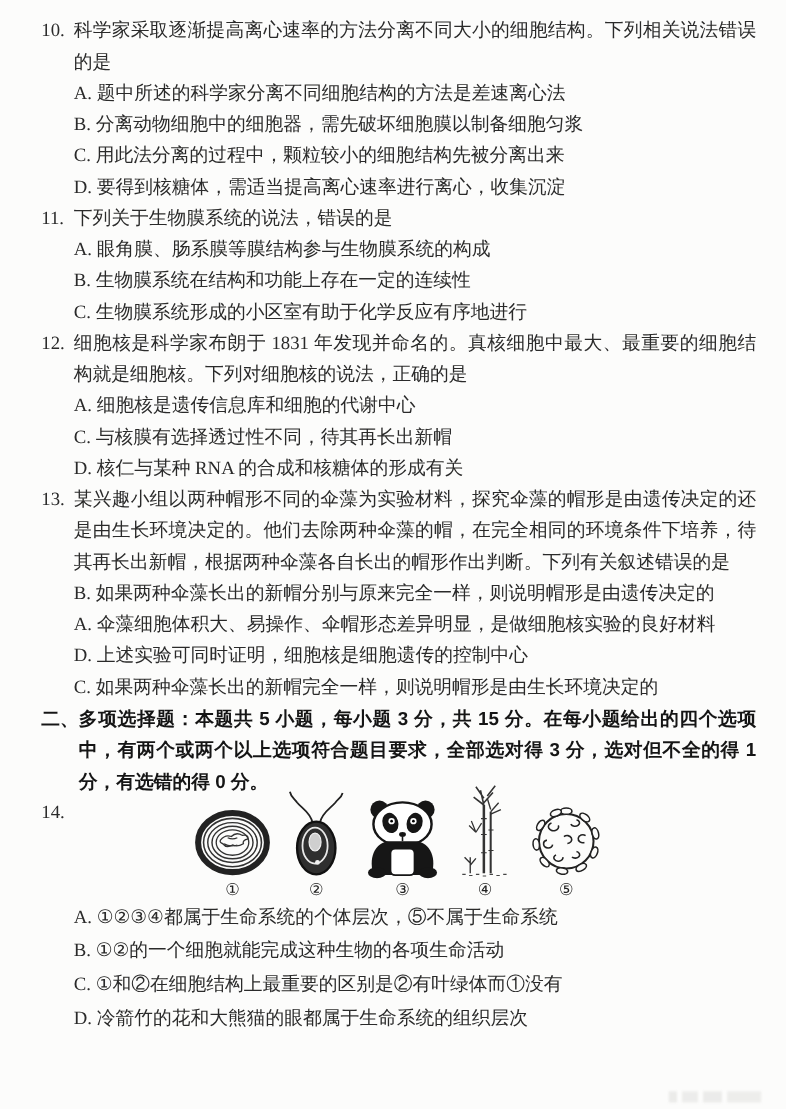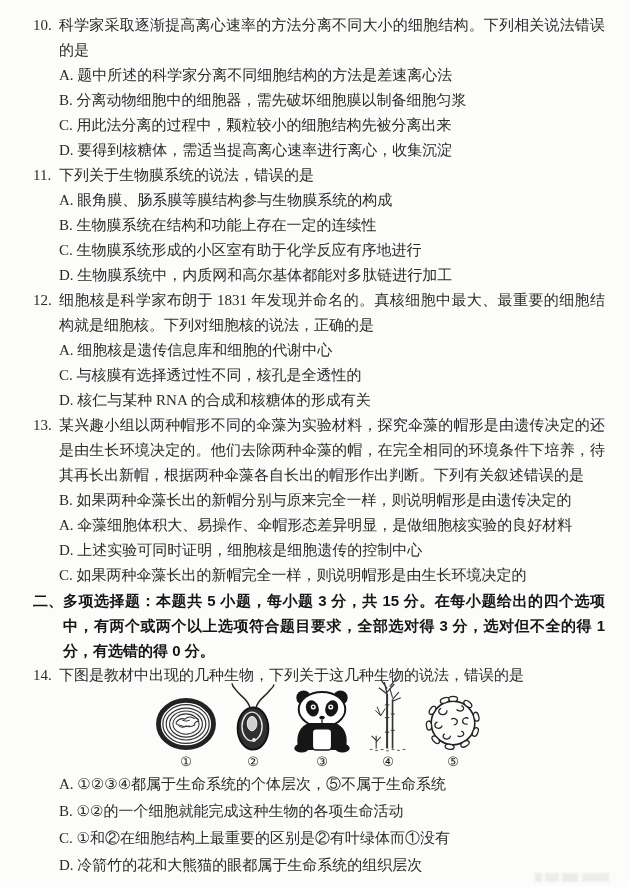--- a/index.html
+++ b/index.html
@@ -56,30 +56,29 @@
     </div>
   </div>
 
   <div class="q">
     <div class="qnum">11.</div>
     <div class="qbody">
       <p>下列关于生物膜系统的说法，错误的是</p>
       <p>A. 眼角膜、肠系膜等膜结构参与生物膜系统的构成</p>
       <p>B. 生物膜系统在结构和功能上存在一定的连续性</p>
       <p>C. 生物膜系统形成的小区室有助于化学反应有序地进行</p>
-      <p>D. 生物膜系统中，内质网和高尔基体都能对多肽链进行加工</p>
     </div>
   </div>
 
   <div class="q">
     <div class="qnum">12.</div>
     <div class="qbody">
       <p>细胞核是科学家布朗于 1831 年发现并命名的。真核细胞中最大、最重要的细胞结构就是细胞核。下列对细胞核的说法，正确的是</p>
       <p>A. 细胞核是遗传信息库和细胞的代谢中心</p>
-      <p>C. 与核膜有选择透过性不同，核孔是全透性的</p>
+      <p>C. 与核膜有选择透过性不同，待其再长出新帽</p>
       <p>D. 核仁与某种 RNA 的合成和核糖体的形成有关</p>
     </div>
   </div>
 
   <div class="q">
     <div class="qnum">13.</div>
     <div class="qbody">
       <p>某兴趣小组以两种帽形不同的伞藻为实验材料，探究伞藻的帽形是由遗传决定的还是由生长环境决定的。他们去除两种伞藻的帽，在完全相同的环境条件下培养，待其再长出新帽，根据两种伞藻各自长出的帽形作出判断。下列有关叙述错误的是</p>
       <p>B. 如果两种伞藻长出的新帽分别与原来完全一样，则说明帽形是由遗传决定的</p>
       <p>A. 伞藻细胞体积大、易操作、伞帽形态差异明显，是做细胞核实验的良好材料</p>
@@ -91,21 +90,20 @@
   <div class="q sec">
     <div class="qnum">二、</div>
     <div class="qbody">
       <p>多项选择题：本题共 5 小题，每小题 3 分，共 15 分。在每小题给出的四个选项中，有两个或两个以上选项符合题目要求，全部选对得 3 分，选对但不全的得 1 分，有选错的得 0 分。</p>
     </div>
   </div>
 
   <div class="q">
     <div class="qnum">14.</div>
     <div class="qbody">
-      <p>下图是教材中出现的几种生物，下列关于这几种生物的说法，错误的是</p>
 
       <div class="figures">
 
         <div class="figure">
           <svg width="62" height="56" viewBox="0 0 64 58">
             <ellipse cx="32" cy="28" rx="28.5" ry="24.5" fill="none" stroke="#222" stroke-width="5"></ellipse>
             <ellipse cx="32" cy="28" rx="24" ry="20" fill="none" stroke="#333" stroke-width="1.3"></ellipse>
             <ellipse cx="32" cy="28" rx="20.5" ry="16.5" fill="none" stroke="#333" stroke-width="1.2"></ellipse>
             <ellipse cx="32" cy="28" rx="17" ry="13.5" fill="none" stroke="#333" stroke-width="1.2"></ellipse>
             <ellipse cx="32" cy="28" rx="13.5" ry="10.5" fill="none" stroke="#333" stroke-width="1.1"></ellipse>

